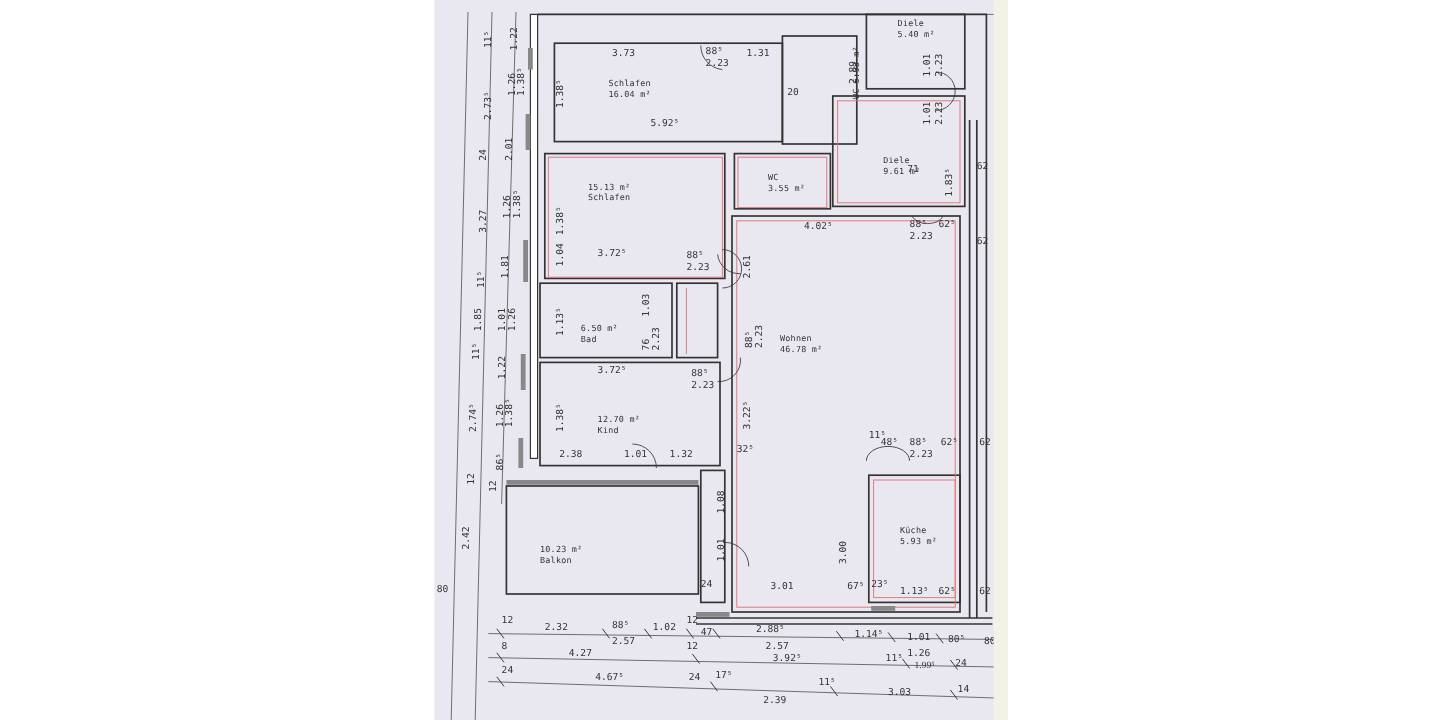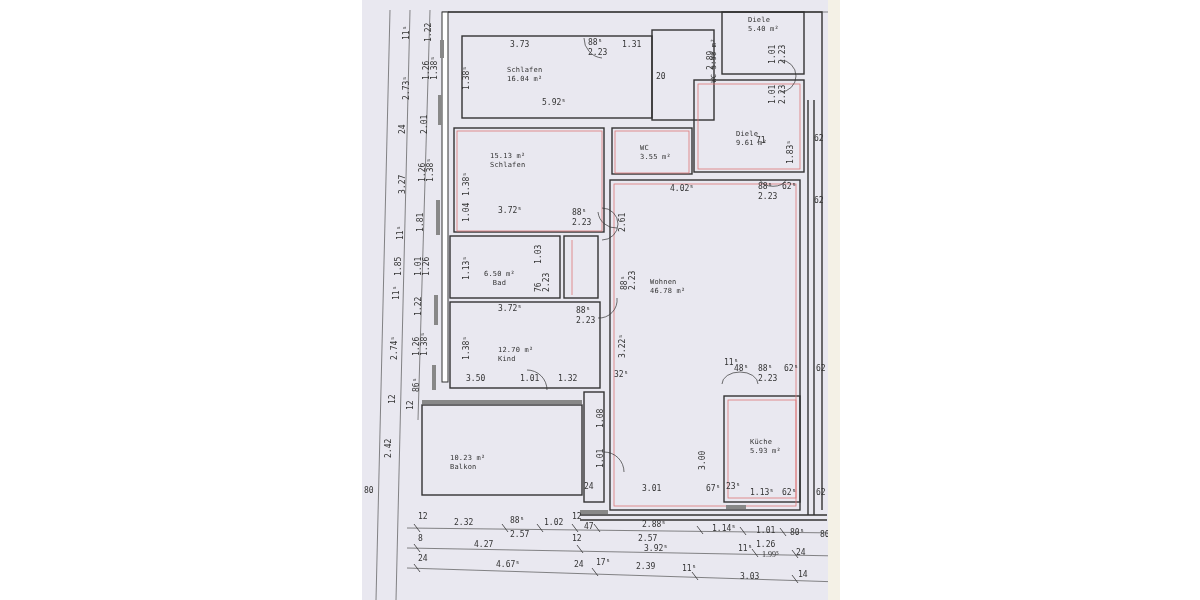--- a/index.html
+++ b/index.html
@@ -118,21 +118,21 @@
       <line x1="430" y1="575" x2="436" y2="583"></line>
     </g>
   </svg>
 
   <div class="lbl" style="left:145px;top:66px;"><span>Schlafen</span><br><span>16.04 m²</span></div>
   <div class="lbl" style="left:330px;top:56px;transform:rotate(-90deg);"><span>WC</span> <span>5.98 m²</span></div>
   <div class="lbl" style="left:386px;top:16px;"><span>Diele</span><br><span>5.40 m²</span></div>
   <div class="lbl" style="left:128px;top:152px;"><span>15.13 m²</span><br><span>Schlafen</span></div>
   <div class="lbl" style="left:278px;top:144px;"><span>WC</span><br><span>3.55 m²</span></div>
   <div class="lbl" style="left:374px;top:130px;"><span>Diele</span><br><span>9.61 m²</span></div>
-  <div class="lbl" style="left:122px;top:270px;text-align:center;"><span>6.50 m²</span><br><span>Bad</span></div>
+  <div class="lbl" style="left:122px;top:270px;"><span>6.50 m²</span><br><span>Bad</span></div>
   <div class="lbl" style="left:288px;top:278px;"><span>Wohnen</span><br><span>46.78 m²</span></div>
   <div class="lbl" style="left:136px;top:346px;"><span>12.70 m²</span><br><span>Kind</span></div>
   <div class="lbl" style="left:88px;top:454px;"><span>10.23 m²</span><br><span>Balkon</span></div>
   <div class="lbl" style="left:388px;top:438px;"><span>Küche</span><br><span>5.93 m²</span></div>
 
   <div class="dim" style="left:148px;top:40px;">3.73</div>
   <div class="dim" style="left:226px;top:38px;">88⁵</div>
   <div class="dim" style="left:226px;top:48px;">2.23</div>
   <div class="dim" style="left:260px;top:40px;">1.31</div>
   <div class="dim" style="left:180px;top:98px;">5.92⁵</div>
@@ -141,21 +141,21 @@
   <div class="dim" style="left:308px;top:184px;">4.02⁵</div>
   <div class="dim" style="left:396px;top:182px;">88⁵</div>
   <div class="dim" style="left:396px;top:192px;">2.23</div>
   <div class="dim" style="left:420px;top:182px;">62⁵</div>
   <div class="dim" style="left:136px;top:206px;">3.72⁵</div>
   <div class="dim" style="left:210px;top:208px;">88⁵</div>
   <div class="dim" style="left:210px;top:218px;">2.23</div>
   <div class="dim" style="left:136px;top:304px;">3.72⁵</div>
   <div class="dim" style="left:214px;top:306px;">88⁵</div>
   <div class="dim" style="left:214px;top:316px;">2.23</div>
-  <div class="dim" style="left:104px;top:374px;">3.50</div>
+  <div class="dim" style="left:104px;top:374px;">2.38</div>
   <div class="dim" style="left:158px;top:374px;">1.01</div>
   <div class="dim" style="left:196px;top:374px;">1.32</div>
   <div class="dim" style="left:228px;top:370px;margin-left:24px;">32⁵</div>
   <div class="dim" style="left:362px;top:358px;">11⁵</div>
   <div class="dim" style="left:372px;top:364px;">48⁵</div>
   <div class="dim" style="left:396px;top:364px;">88⁵</div>
   <div class="dim" style="left:396px;top:374px;">2.23</div>
   <div class="dim" style="left:422px;top:364px;">62⁵</div>
   <div class="dim" style="left:454px;top:364px;">62</div>
   <div class="dim" style="left:280px;top:484px;">3.01</div>
@@ -190,39 +190,39 @@
   <div class="vdim" style="left:180px;top:292px;">2.23</div>
   <div class="vdim" style="left:100px;top:360px;">1.38⁵</div>
 
   <div class="dim" style="left:56px;top:512px;">12</div>
   <div class="dim" style="left:92px;top:518px;">2.32</div>
   <div class="dim" style="left:148px;top:516px;">88⁵</div>
   <div class="dim" style="left:148px;top:530px;">2.57</div>
   <div class="dim" style="left:182px;top:518px;">1.02</div>
   <div class="dim" style="left:210px;top:512px;">12</div>
   <div class="dim" style="left:222px;top:522px;">47</div>
-  <div class="dim" style="left:280px;top:520px;">2.88⁵</div>
+  <div class="dim" style="left:268px;top:520px;">2.88⁵</div>
   <div class="dim" style="left:276px;top:534px;">2.57</div>
   <div class="dim" style="left:350px;top:524px;">1.14⁵</div>
   <div class="dim" style="left:394px;top:526px;">1.01</div>
   <div class="dim" style="left:394px;top:540px;">1.26</div>
   <div class="dim" style="left:428px;top:528px;">80⁵</div>
   <div class="dim" style="left:458px;top:530px;">80</div>
   <div class="dim" style="left:56px;top:534px;">8</div>
   <div class="dim" style="left:112px;top:540px;">4.27</div>
   <div class="dim" style="left:210px;top:534px;">12</div>
   <div class="dim" style="left:282px;top:544px;">3.92⁵</div>
   <div class="dim" style="left:376px;top:544px;">11⁵</div>
   <div class="dim" style="left:400px;top:550px;font-family:Liberation Serif, serif;">1.99⁵</div>
   <div class="dim" style="left:434px;top:548px;">24</div>
   <div class="dim" style="left:56px;top:554px;">24</div>
   <div class="dim" style="left:134px;top:560px;">4.67⁵</div>
   <div class="dim" style="left:212px;top:560px;">24</div>
   <div class="dim" style="left:234px;top:558px;">17⁵</div>
-  <div class="dim" style="left:274px;top:562px;">2.39</div>
+  <div class="dim" style="left:274px;top:579px;">2.39</div>
   <div class="dim" style="left:320px;top:564px;">11⁵</div>
   <div class="dim" style="left:378px;top:572px;">3.03</div>
   <div class="dim" style="left:436px;top:570px;">14</div>
 
   <div class="vdim" style="left:40px;top:40px;">11⁵</div>
   <div class="vdim" style="left:40px;top:100px;">2.73⁵</div>
   <div class="vdim" style="left:36px;top:134px;">24</div>
   <div class="vdim" style="left:36px;top:194px;">3.27</div>
   <div class="vdim" style="left:34px;top:240px;">11⁵</div>
   <div class="vdim" style="left:32px;top:276px;">1.85</div>

